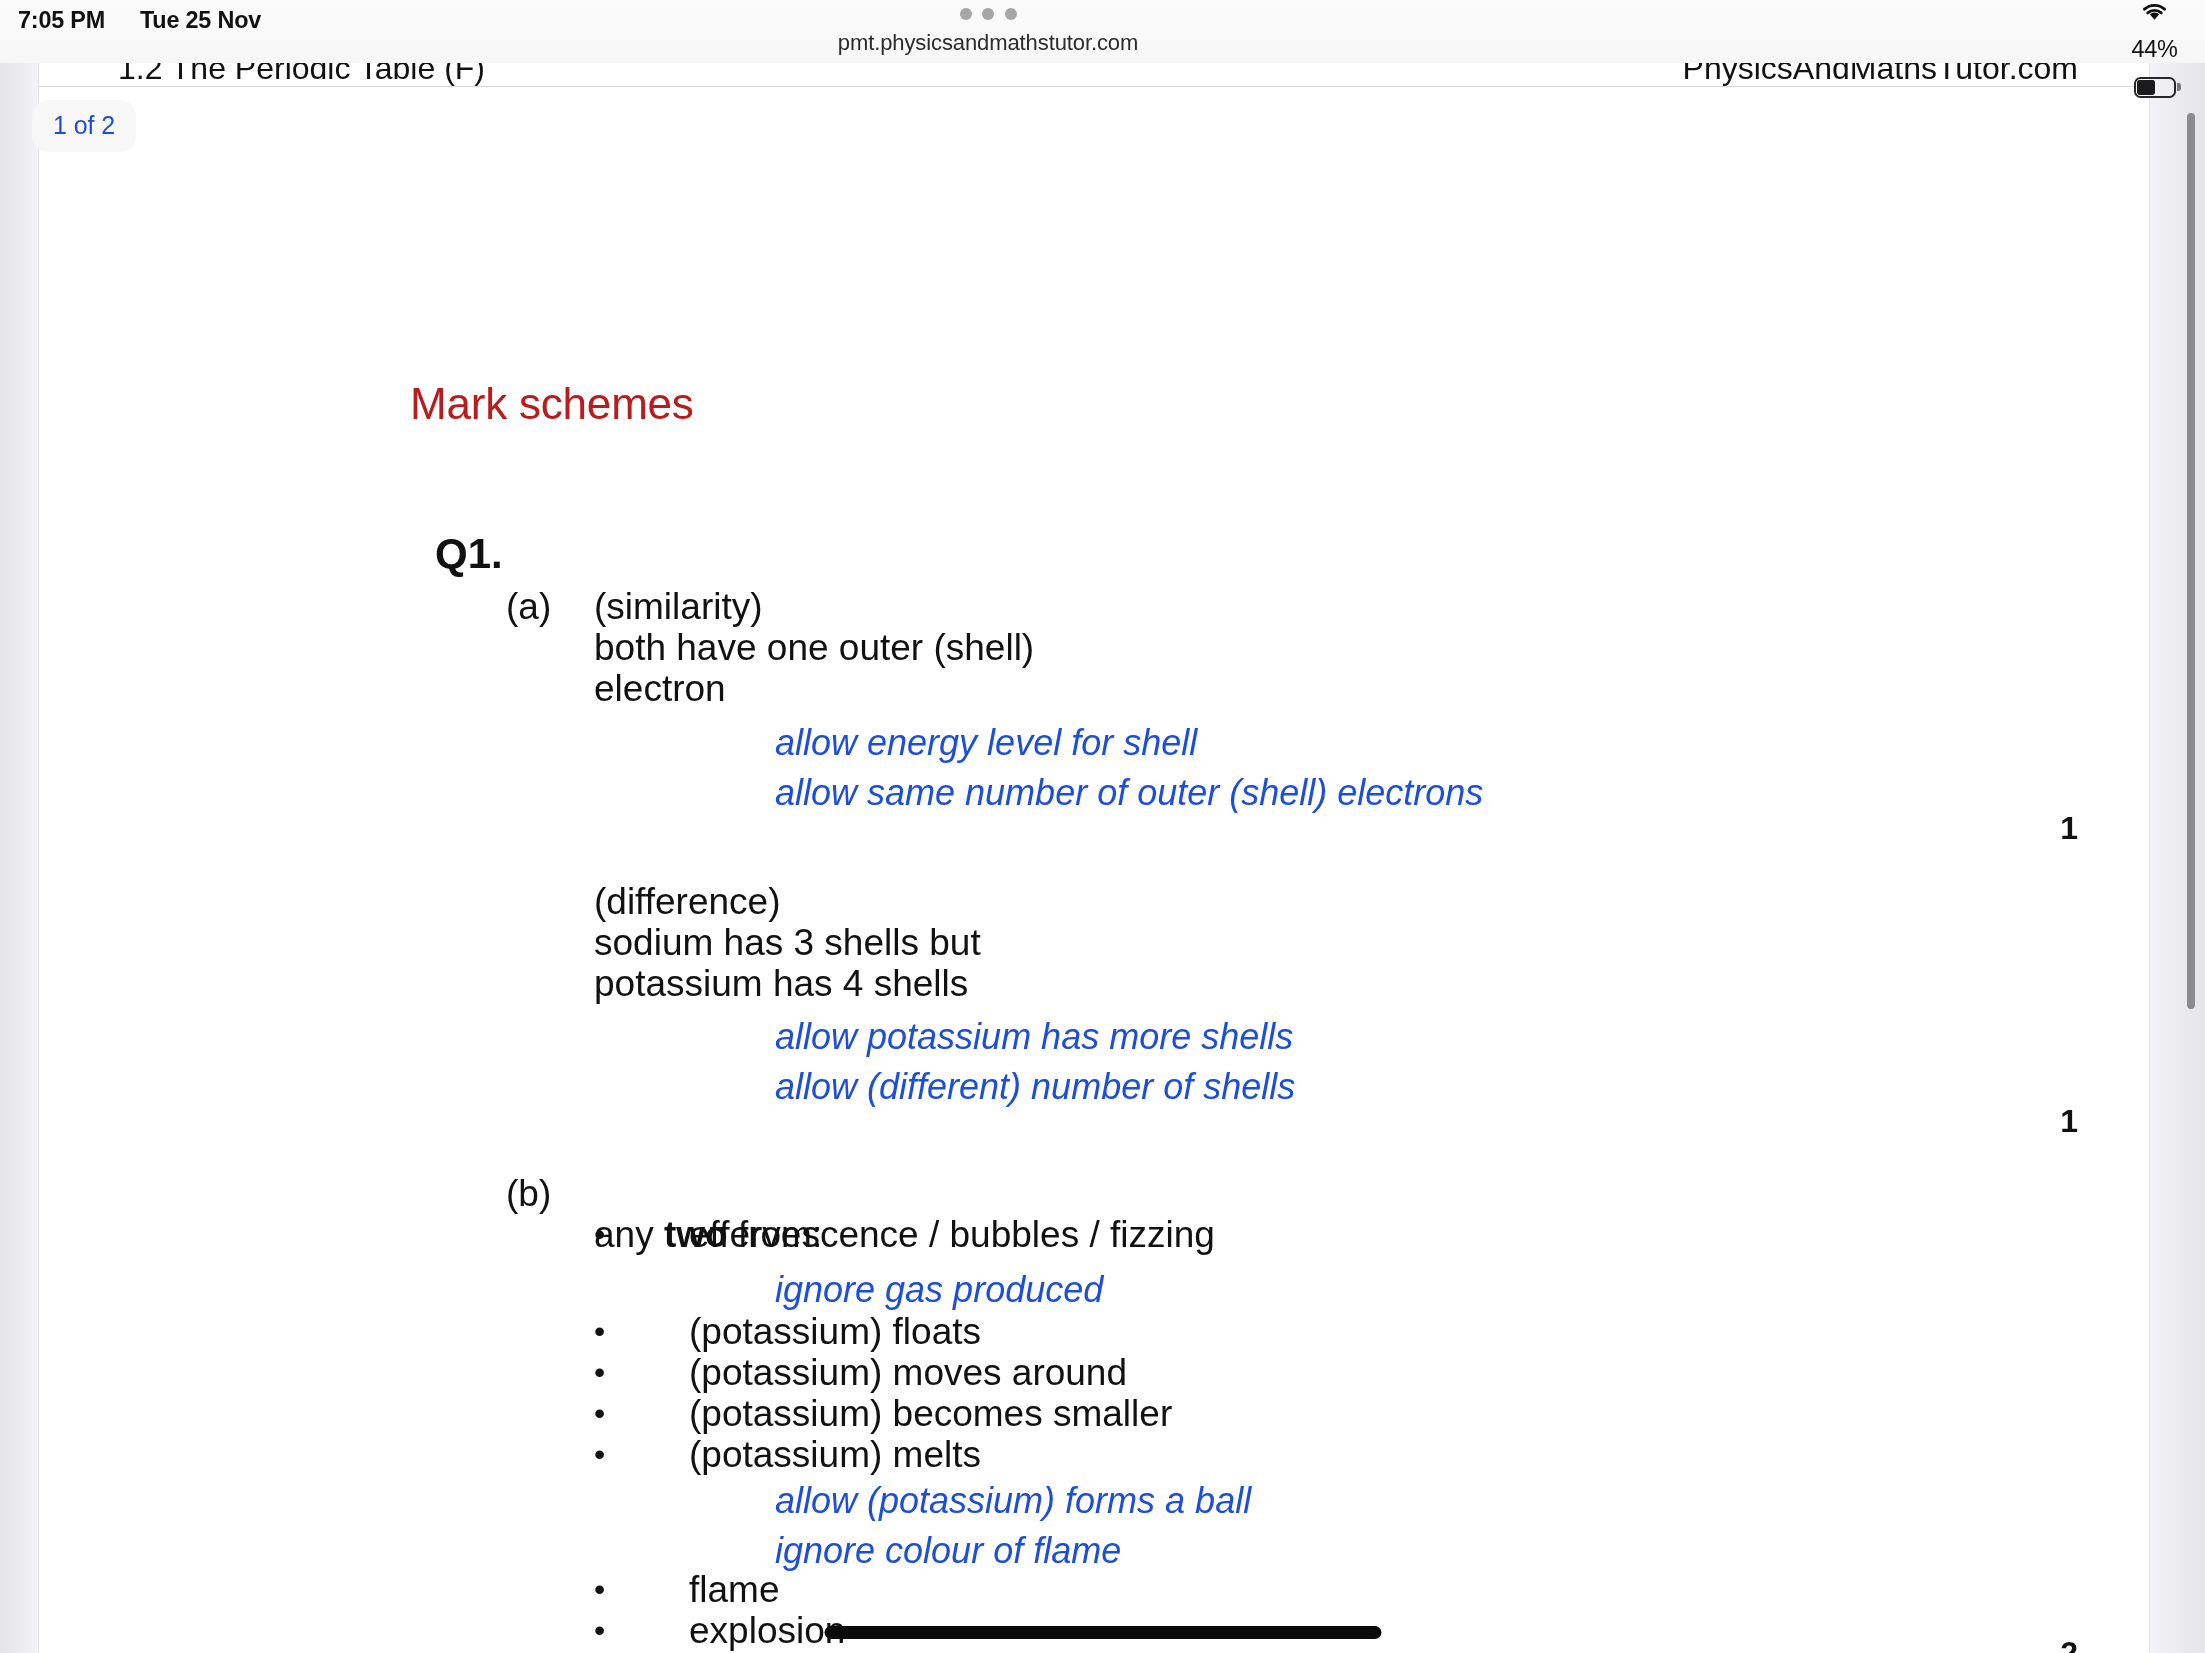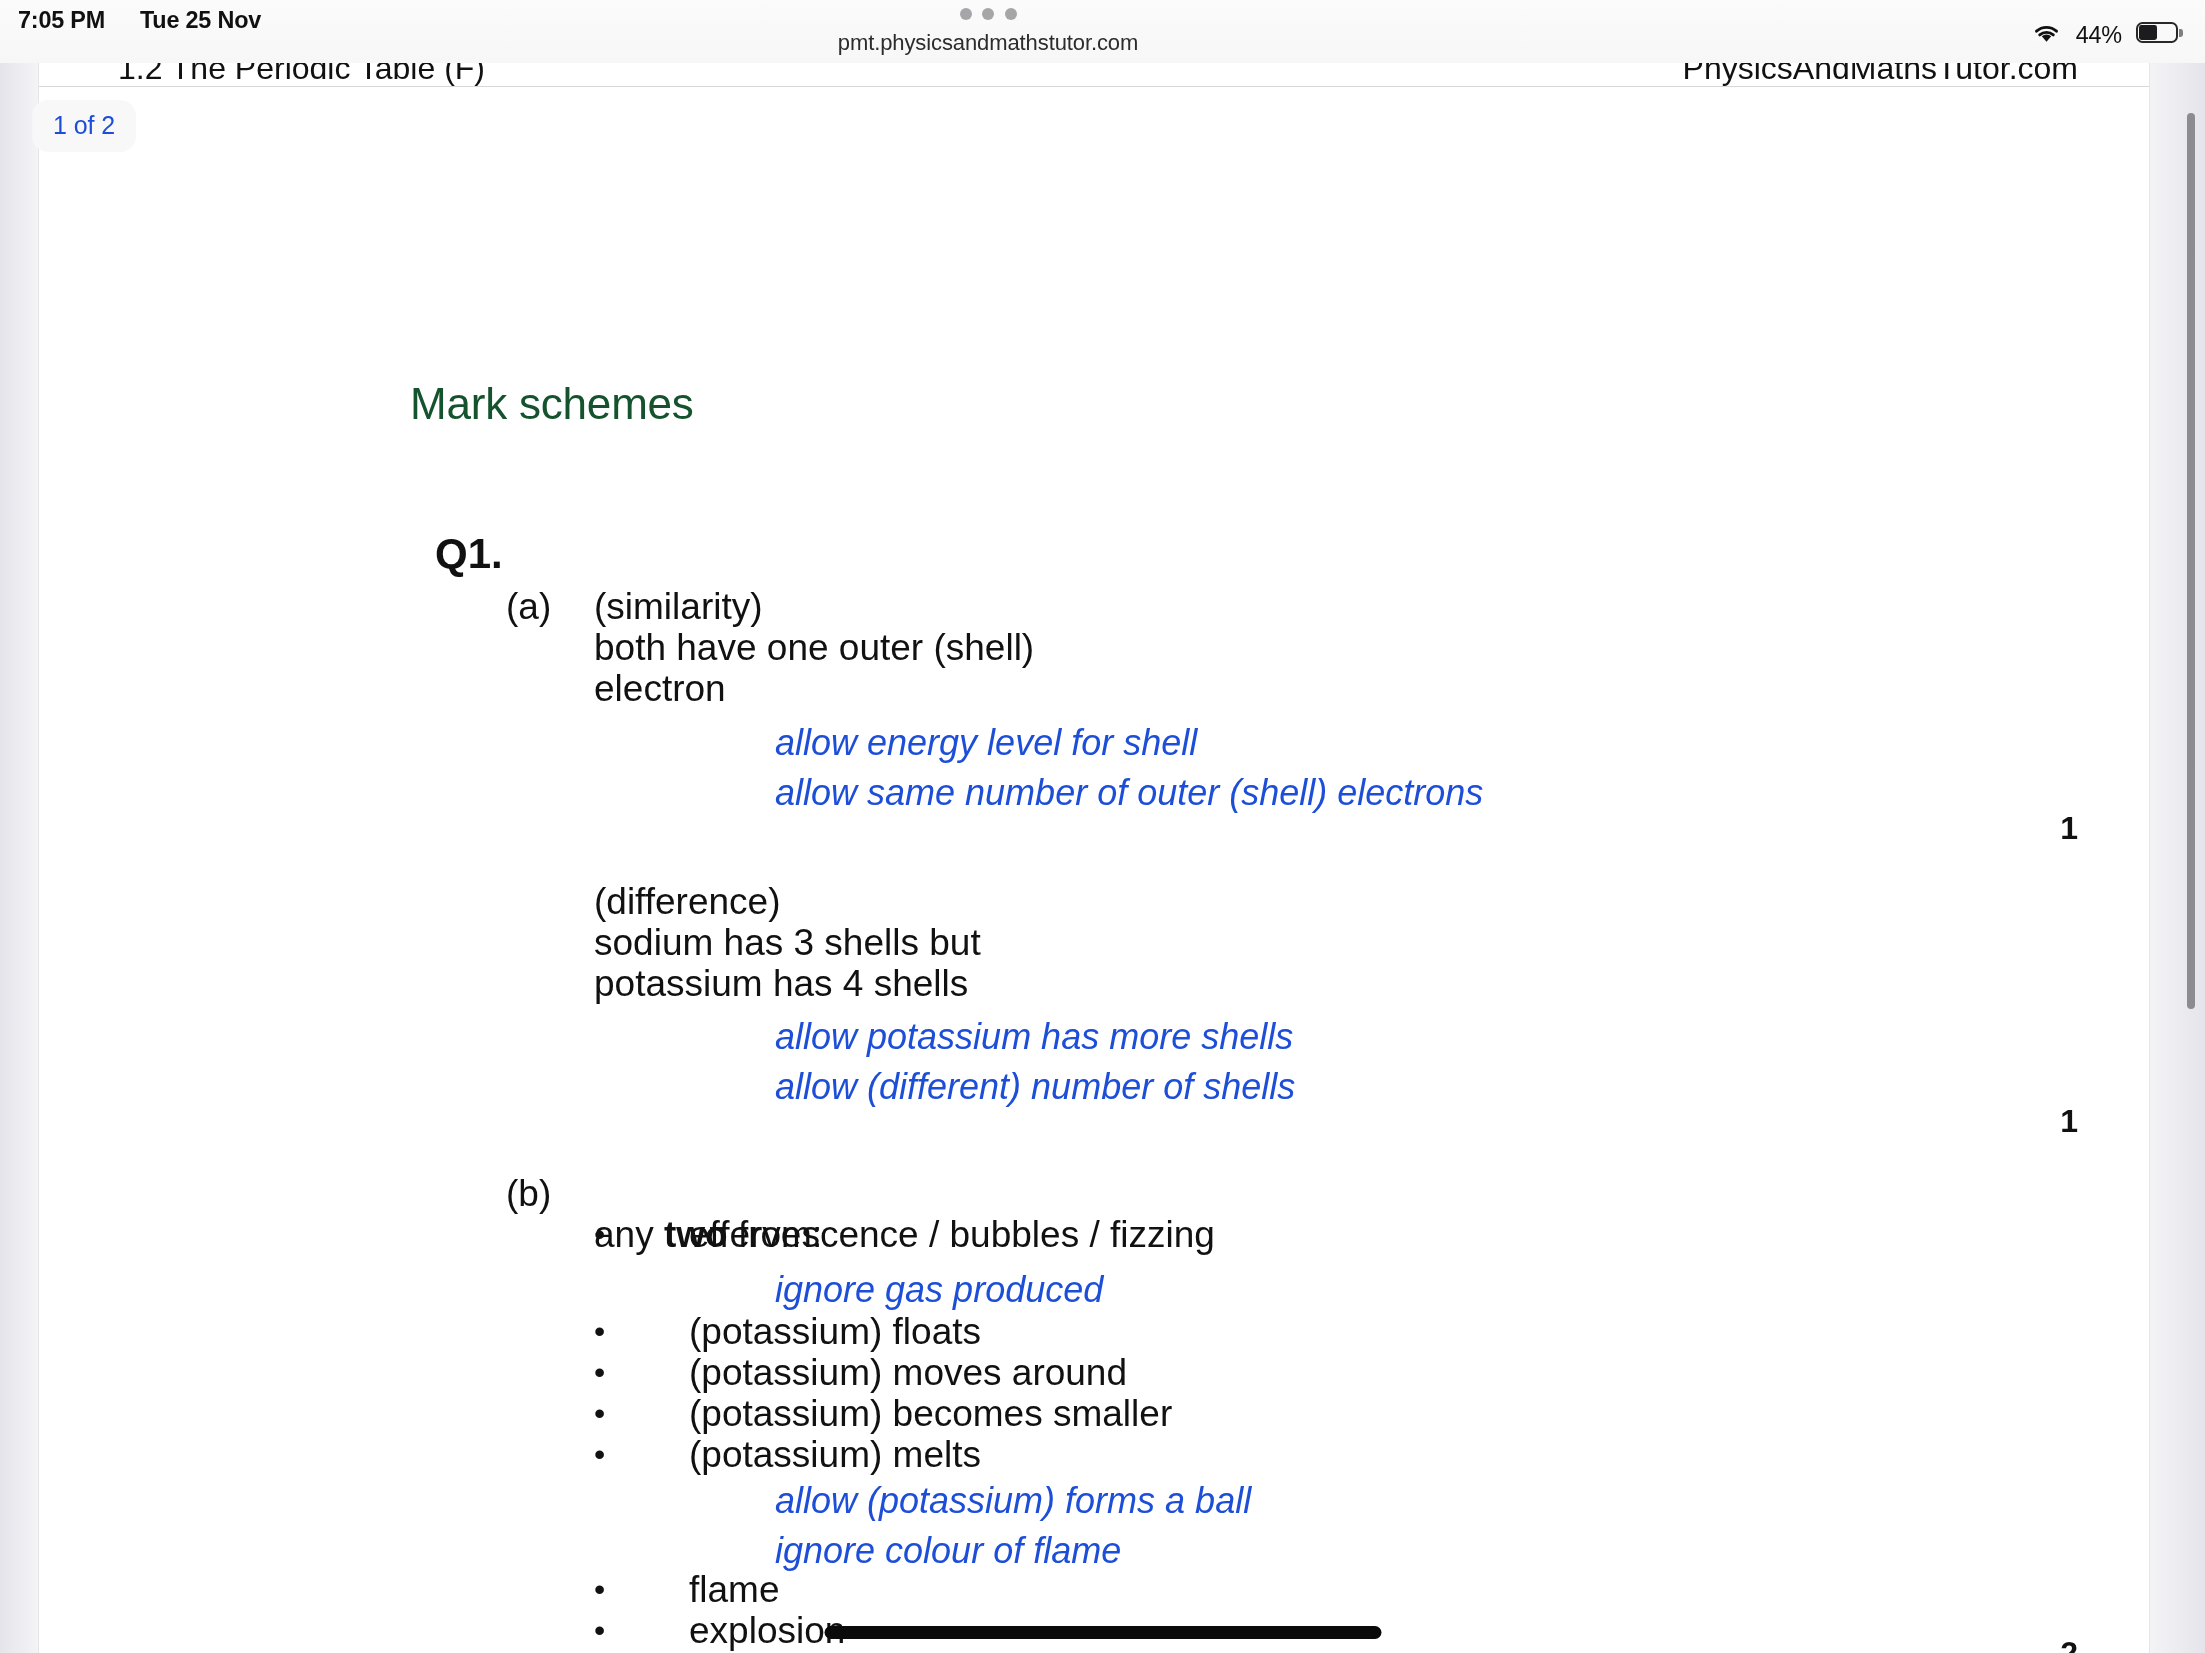--- a/index.html
+++ b/index.html
@@ -31,22 +31,22 @@
   .multitask-dots{ display:flex; gap:10.5px; padding:4.8px 3.2px; }
   .multitask-dots i{
     display:block; width:12px; height:12px; border-radius:50%;
     background:#a6a6a9;
   }
   .sb-url{
     font-size:22px; color:#2c2c2e; letter-spacing:-0.1px;
   }
 
   .sb-right{
-    position:absolute; right:27.4px; top:22px;
-    display:flex; gap:13.7px;
+    position:absolute; right:27.4px; top:0;
+    display:flex; align-items:center; gap:13.7px;flex-direction:column;
   }
   .wifi{ width:31px; height:22.6px; position:relative; display:block; }
   .batt-pct{ font-size:23.4px; color:#111; font-weight:500; letter-spacing:-0.2px;}
   .battery{ position:relative; width:42px; height:21px; }
   .battery .shell{
     position:absolute; inset:0; border:2.4px solid #1c1c1e; border-radius:6.5px;
     opacity:.95;
   }
   .battery .fill{
     position:absolute; left:3.2px; top:3.2px; bottom:3.2px; width:44%;
@@ -96,21 +96,21 @@
     background:rgba(248,248,249,0.93);
     border-radius:16px;
     padding:10.5px 21px 12px 21px;
     font-size:25px; color:#1d4ed8; letter-spacing:-0.1px;
     z-index:25;
   }
 
   
   .ms-title{
     position:absolute; left:371px; top:316px;
-    font-size:44px; color:#14532d; letter-spacing:-0.2px;
+    font-size:44px; color:#b91c1c; letter-spacing:-0.2px;
   }
 
   .q-label{
     position:absolute; left:396px; top:467px;
     font-size:42px; font-weight:700; color:#111;
   }
   .part-letter{
     position:absolute; font-size:37px; color:#111;
   }
   .body-text{

